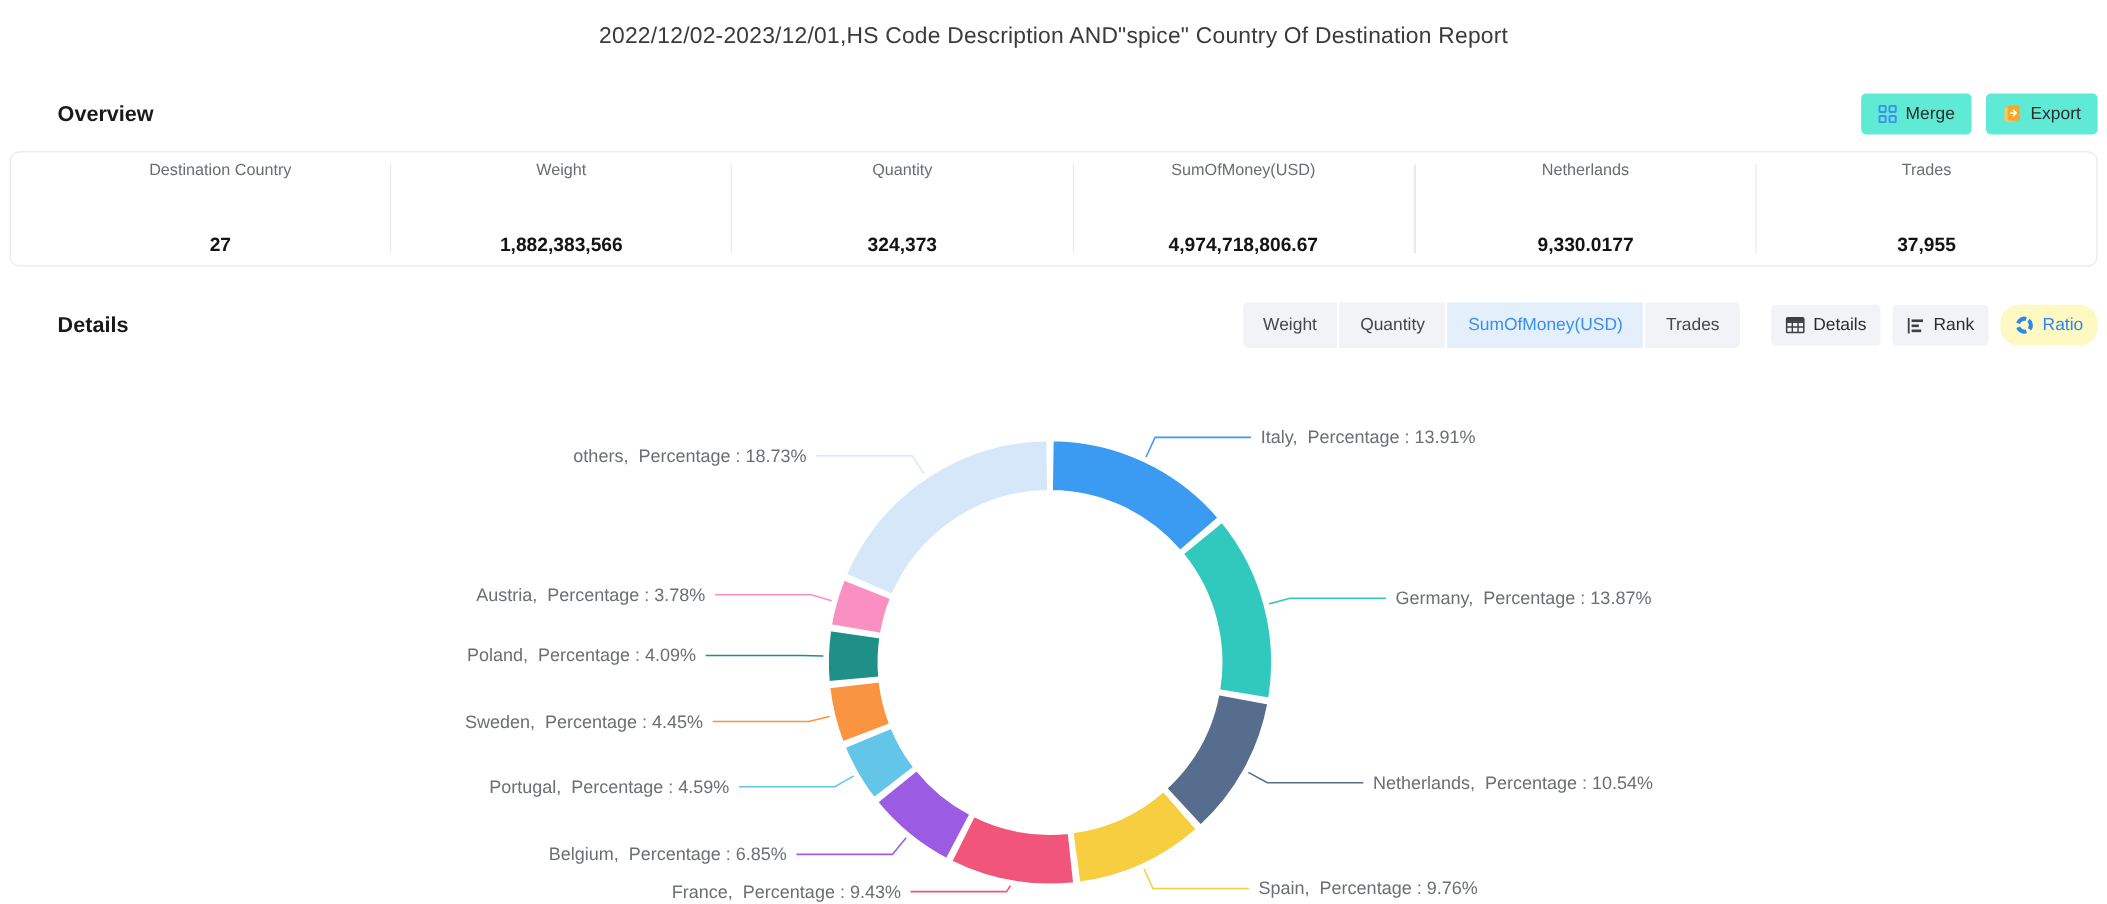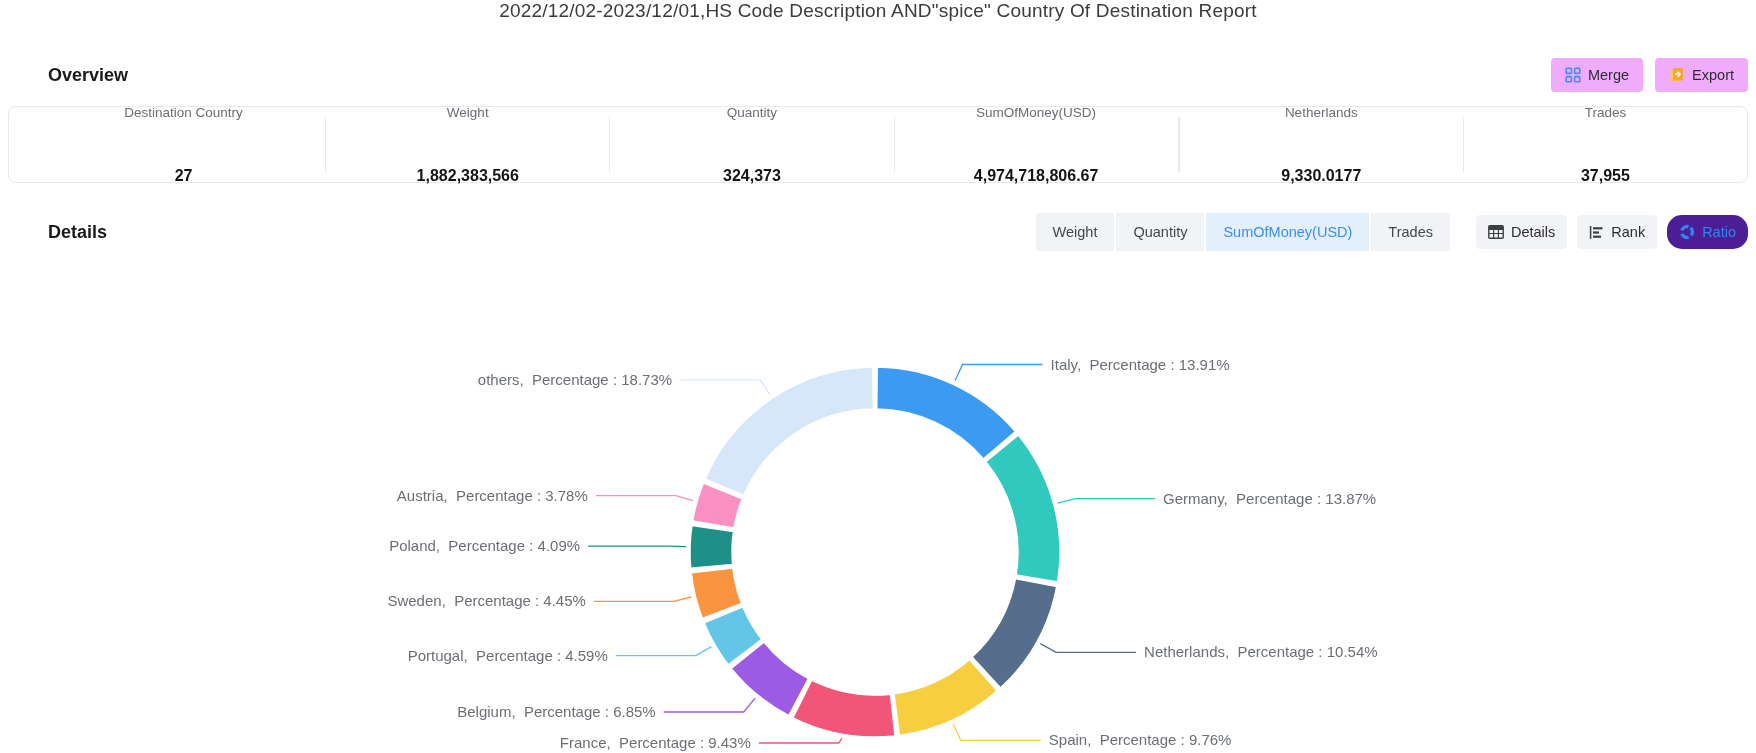--- a/index.html
+++ b/index.html
@@ -8,47 +8,48 @@
     font-family: "Liberation Sans", "DejaVu Sans", sans-serif;
     background: #ffffff;
     color: #333;
     overflow: hidden;
     position: relative;
   }
   .page-title {
     text-align: center;
     font-size: 19px;
     color: #3b3b3b;
+    padding-top: 20px;
     letter-spacing: 0.2px;
   }
   .section-row {
     display: flex;
     align-items: center;
     justify-content: space-between;
     padding: 0 8px;
     margin-left: 40px;
   }
   .overview-row { margin-top: 36px; }
   h2.sec-heading { font-size: 18px; font-weight: bold; color: #1a1a1a; }
   .actions { display: flex; gap: 12px; }
   button { border: none; background: none; font: inherit; cursor: pointer; }
   .action-btn {
     display: flex; align-items: center; gap: 7px;
-    background: #f0abfc;
+    background: #5eead4;
     border-radius: 4px;
     padding: 9px 14px;
     font-size: 14.5px;
     color: #2d2d2d;
   }
   .icon { display: inline-flex; align-items: center; }
   .stats-card {
     margin: 14px 8px 0 8px;
     border: 1px solid #e7e9ec;
     border-radius: 8px;
-    height: 77px;
+    height: 96px;
     display: flex;
     align-items: stretch;
     padding-left: 33px;
   }
   .stat { flex: 1; display: flex; flex-direction: column; align-items: center; justify-content: center; gap: 7px; }
   .stat-label { font-size: 13.5px; color: #696d72; }
   .stat-value { font-size: 16px; font-weight: bold; color: #141414; margin-top: 40px; }
   .vdiv { width: 1px; background: #e7e9ec; margin: 10px 0; }
   .details-row { margin-top: 30px; }
   .details-controls { display: flex; align-items: center; gap: 26px; }
@@ -67,21 +68,21 @@
   .view-group { display: flex; gap: 10px; }
   .view-btn {
     display: flex; align-items: center; gap: 7px;
     background: #f1f3f6;
     border-radius: 4px;
     padding: 9px 12px;
     font-size: 14.5px;
     color: #2d2d2d;
     white-space: nowrap;
   }
-  .view-btn.active { background: #4c1d95; color: #2e86f0; border-radius: 15px; }
+  .view-btn.active { background: #fef9c3; color: #2e86f0; border-radius: 15px; }
   .chart-area { position: absolute; left: 0; top: 293px; width: 1756px; height: 470px; text-decoration: underline; }
   #chart-svg text {
     font-family: "Liberation Sans", "DejaVu Sans", sans-serif;
     font-size: 15px;
     fill: #6b6f74;
     white-space: pre;
   }
 </style>
 </head>
 <body>

